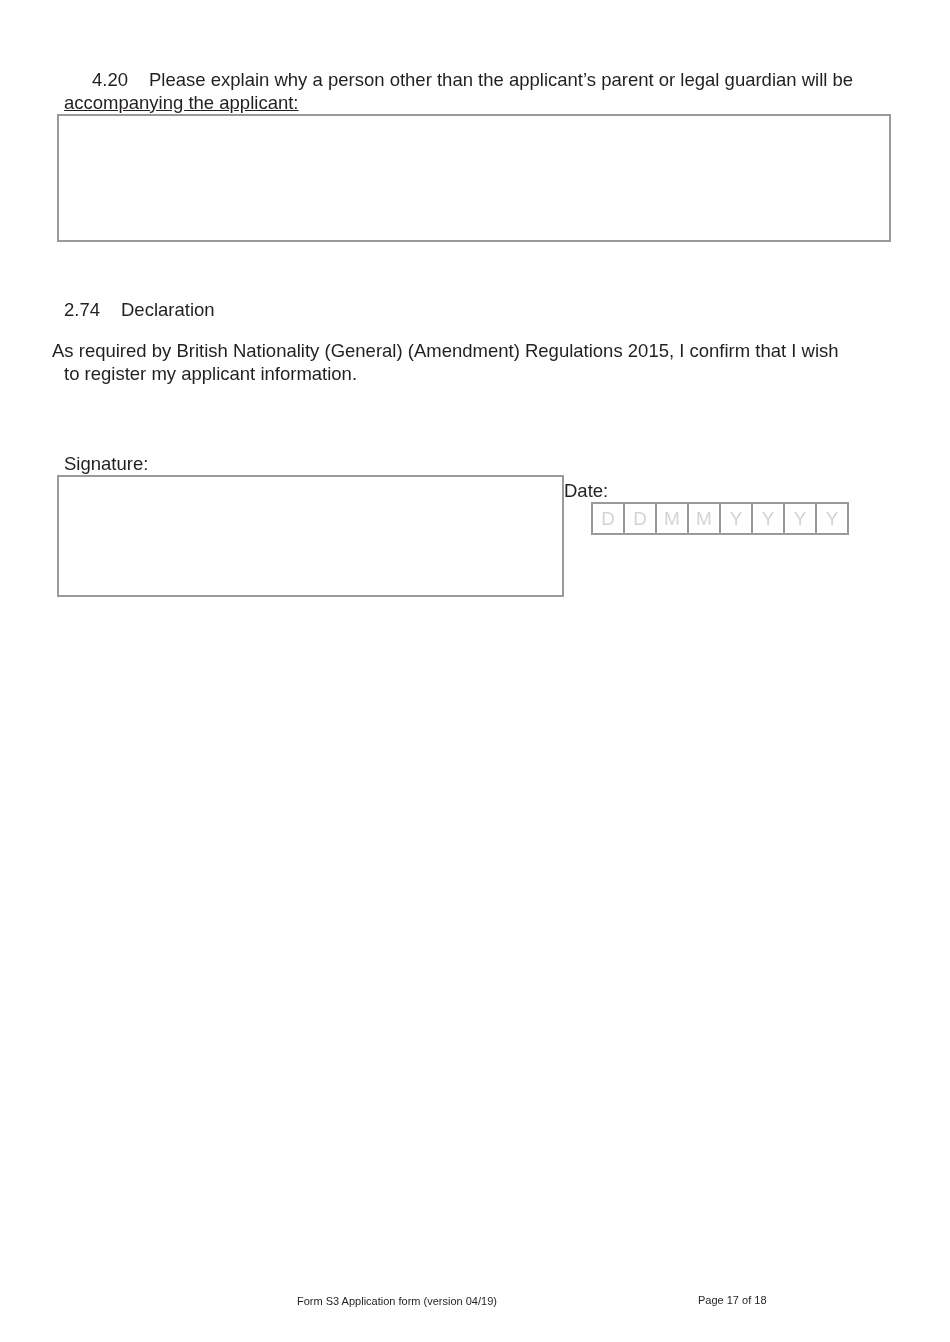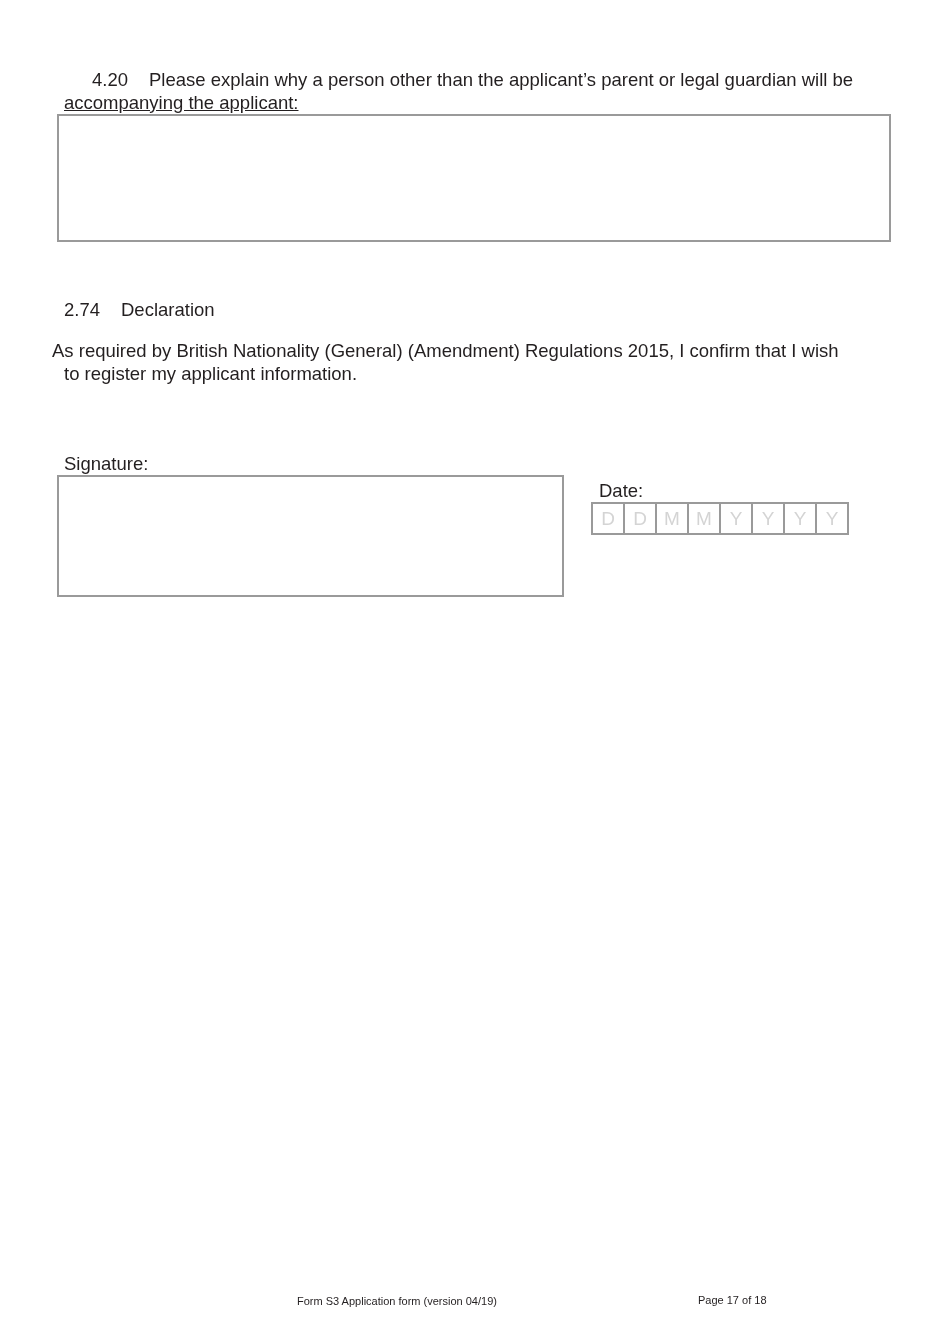--- a/index.html
+++ b/index.html
@@ -63,21 +63,21 @@
 
 <div class="abs q-text" style="left:64px; top:298px;">
   <span class="num">2.74</span><span>Declaration</span>
 </div>
 <div class="abs q-text" style="left:52px; top:339px;">As required by British Nationality (General) (Amendment) Regulations 2015, I confirm that I wish</div>
 <div class="abs q-text" style="left:64px; top:362px;">to register my applicant information.</div>
 
 <div class="abs q-text" style="left:64px; top:452px;">Signature:</div>
 <div class="abs box" style="left:57px; top:475px; width:507px; height:122px;"></div>
 
-<div class="abs q-text" style="left:599px; top:479px;">Date:</div>
+<div class="abs q-text" style="left:564px; top:479px;">Date:</div>
 <div class="abs date-row" style="left:591px; top:502px;">
   <div class="date-cell">D</div>
   <div class="date-cell">D</div>
   <div class="date-cell">M</div>
   <div class="date-cell">M</div>
   <div class="date-cell">Y</div>
   <div class="date-cell">Y</div>
   <div class="date-cell">Y</div>
   <div class="date-cell">Y</div>
 </div>

